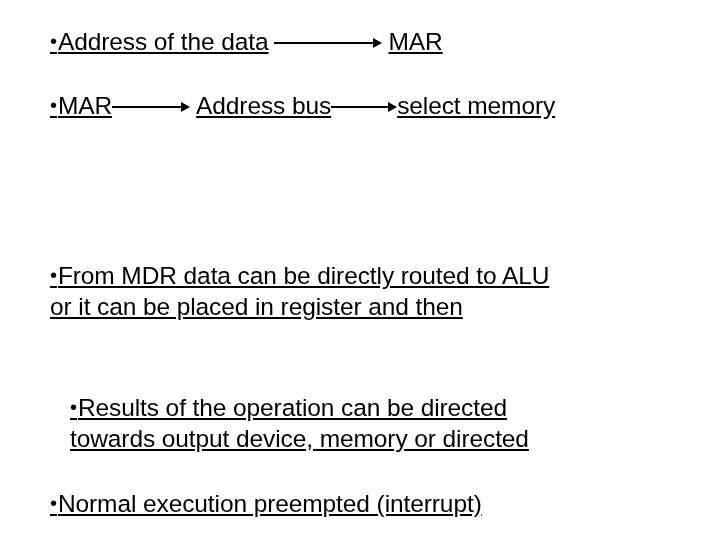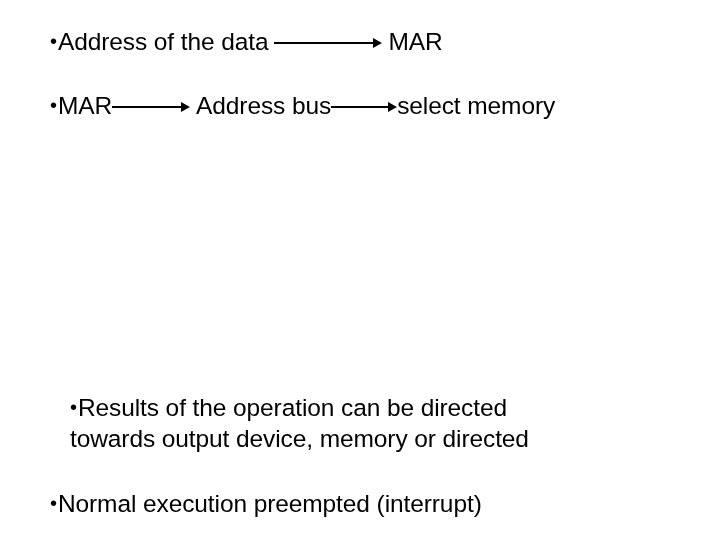--- a/index.html
+++ b/index.html
@@ -28,20 +28,21 @@
     width: 640px;
     font-size: 24.5px;
     line-height: 31px;
     color: #000000;
     letter-spacing: -0.1px;
   }
 
   .line {
     display: block;
     white-space: nowrap;
+    text-decoration: underline;
   }
 
   .bullet-mark {
     font-size: 20px;
     vertical-align: 2px;
     padding-right: 1px;
   }
 
   
   .arrow {
@@ -89,20 +90,26 @@
   </div>
 
   <div class="bullet-block" id="block-1">
     <span class="line">
       <span class="bullet-mark">•</span><span>MAR</span><span class="arrow" style="width:78px"><span class="shaft" style="width:69px"></span><span class="head" style="left:69px"></span></span><span class="gap-sm"></span><span>Address bus</span><span class="arrow" style="width:66px"><span class="shaft" style="width:57px"></span><span class="head" style="left:57px"></span></span><span>select memory</span>
     </span>
   </div>
 
 
   <div class="bullet-block" id="block-3">
+    <span class="line">
+      <span class="bullet-mark">•</span><span>From MDR data can be directly routed to ALU</span>
+    </span>
+    <span class="line">
+      <span>or it can be placed in register and then</span>
+    </span>
   </div>
 
   <div class="bullet-block" id="block-4">
     <span class="line">
       <span class="bullet-mark">•</span><span>Results of the operation can be directed</span>
     </span>
     <span class="line">
       <span>towards output device, memory or directed</span>
     </span>
   </div>

